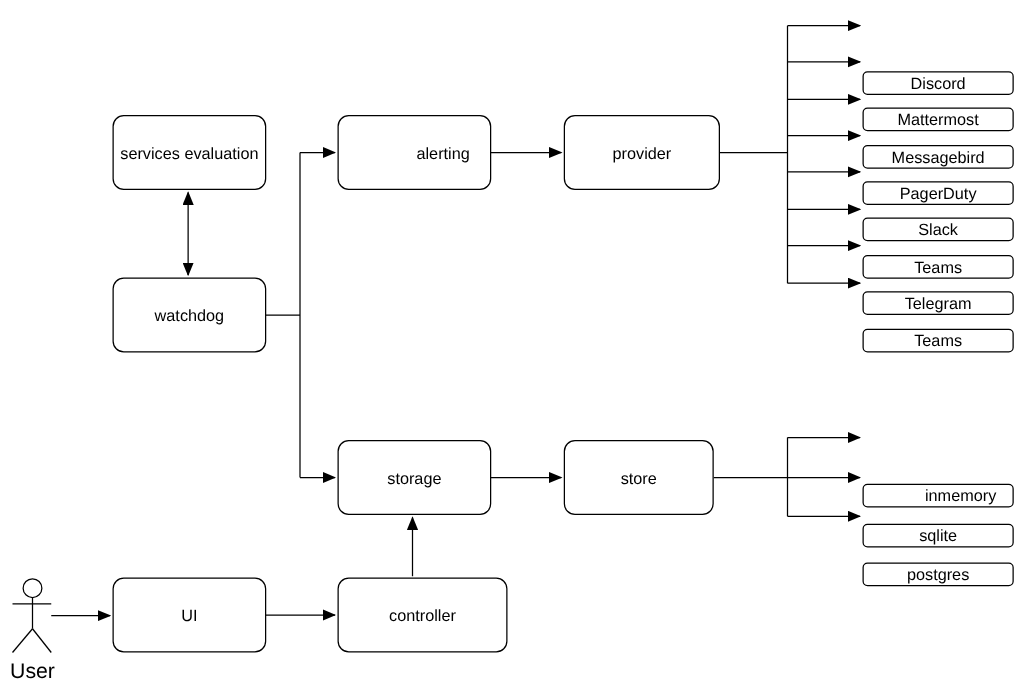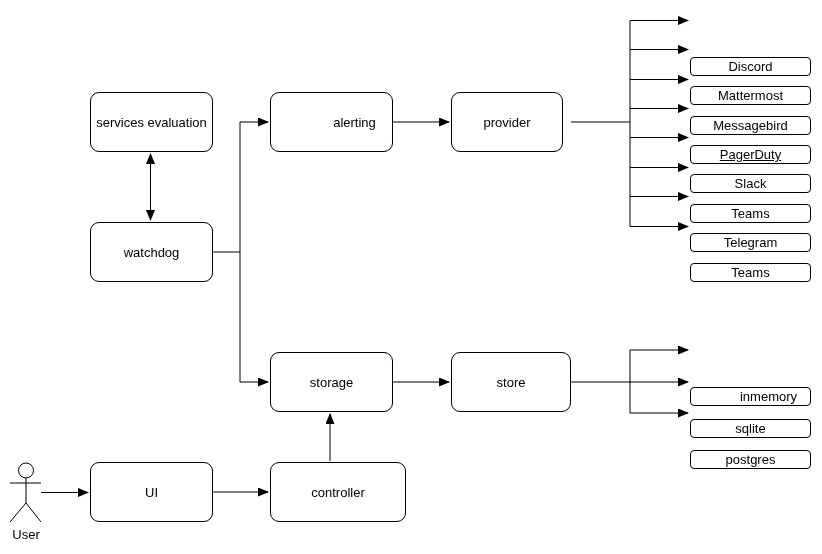--- a/index.html
+++ b/index.html
@@ -48,21 +48,21 @@
     font-size: 13px;
     line-height: 13px;
     margin-top: 46px;
   }
   .actor-label {
     position: absolute;
     left: 6px;
     top: 527px;
     width: 40px;
     text-align: center;
-    font-size: 13px;
+    font-size: 17px;
   }
   .wires path, .wires line { stroke: #000000; stroke-width: 1; fill: none; }
   .wires circle { stroke: #000000; stroke-width: 1; fill: #ffffff; }
   .wires marker path { fill: #000000; stroke: none; }
 </style>
 </head>
 <body>
 
 <div class="canvas">
 
@@ -115,30 +115,30 @@
       <line x1="26" y1="478" x2="26" y2="503"></line>
       <line x1="10" y1="483" x2="41" y2="483"></line>
       <line x1="26" y1="503" x2="10" y2="522"></line>
       <line x1="26" y1="503" x2="41" y2="522"></line>
     </g>
   </svg>
 
   <div class="node big" style="left:90px; top:92px;">services evaluation</div>
   <div class="node big" style="left:90px; top:222px;">watchdog</div>
   <div class="node big" style="left:270px; top:92px;padding-left:48px;">alerting</div>
-  <div class="node big" style="left:451px; top:92px; width:112px;">provider</div>
+  <div class="node big" style="left:451px; top:92px; width:125px;">provider</div>
   <div class="node big" style="left:270px; top:352px;">storage</div>
   <div class="node big" style="left:451px; top:352px; width:120px;">store</div>
   <div class="node big" style="left:90px; top:462px;">UI</div>
   <div class="node big" style="left:270px; top:462px; width:136px;">controller</div>
 
   <div class="leaf" style="top:11px;">Discord</div>
   <div class="leaf" style="top:40px;">Mattermost</div>
   <div class="leaf" style="top:70px;">Messagebird</div>
-  <div class="leaf" style="top:99px;text-decoration:underline;">PagerDuty</div>
+  <div class="leaf" style="top:99px;">PagerDuty</div>
   <div class="leaf" style="top:128px;">Slack</div>
   <div class="leaf" style="top:158px;">Teams</div>
   <div class="leaf" style="top:187px;">Telegram</div>
   <div class="leaf" style="top:217px;">Teams</div>
 
   <div class="leaf" style="top:340.5px;padding-left:36px;">inmemory</div>
   <div class="leaf" style="top:372.5px;">sqlite</div>
   <div class="leaf" style="top:403.5px;">postgres</div>
 
   <div class="actor-label">User</div>

